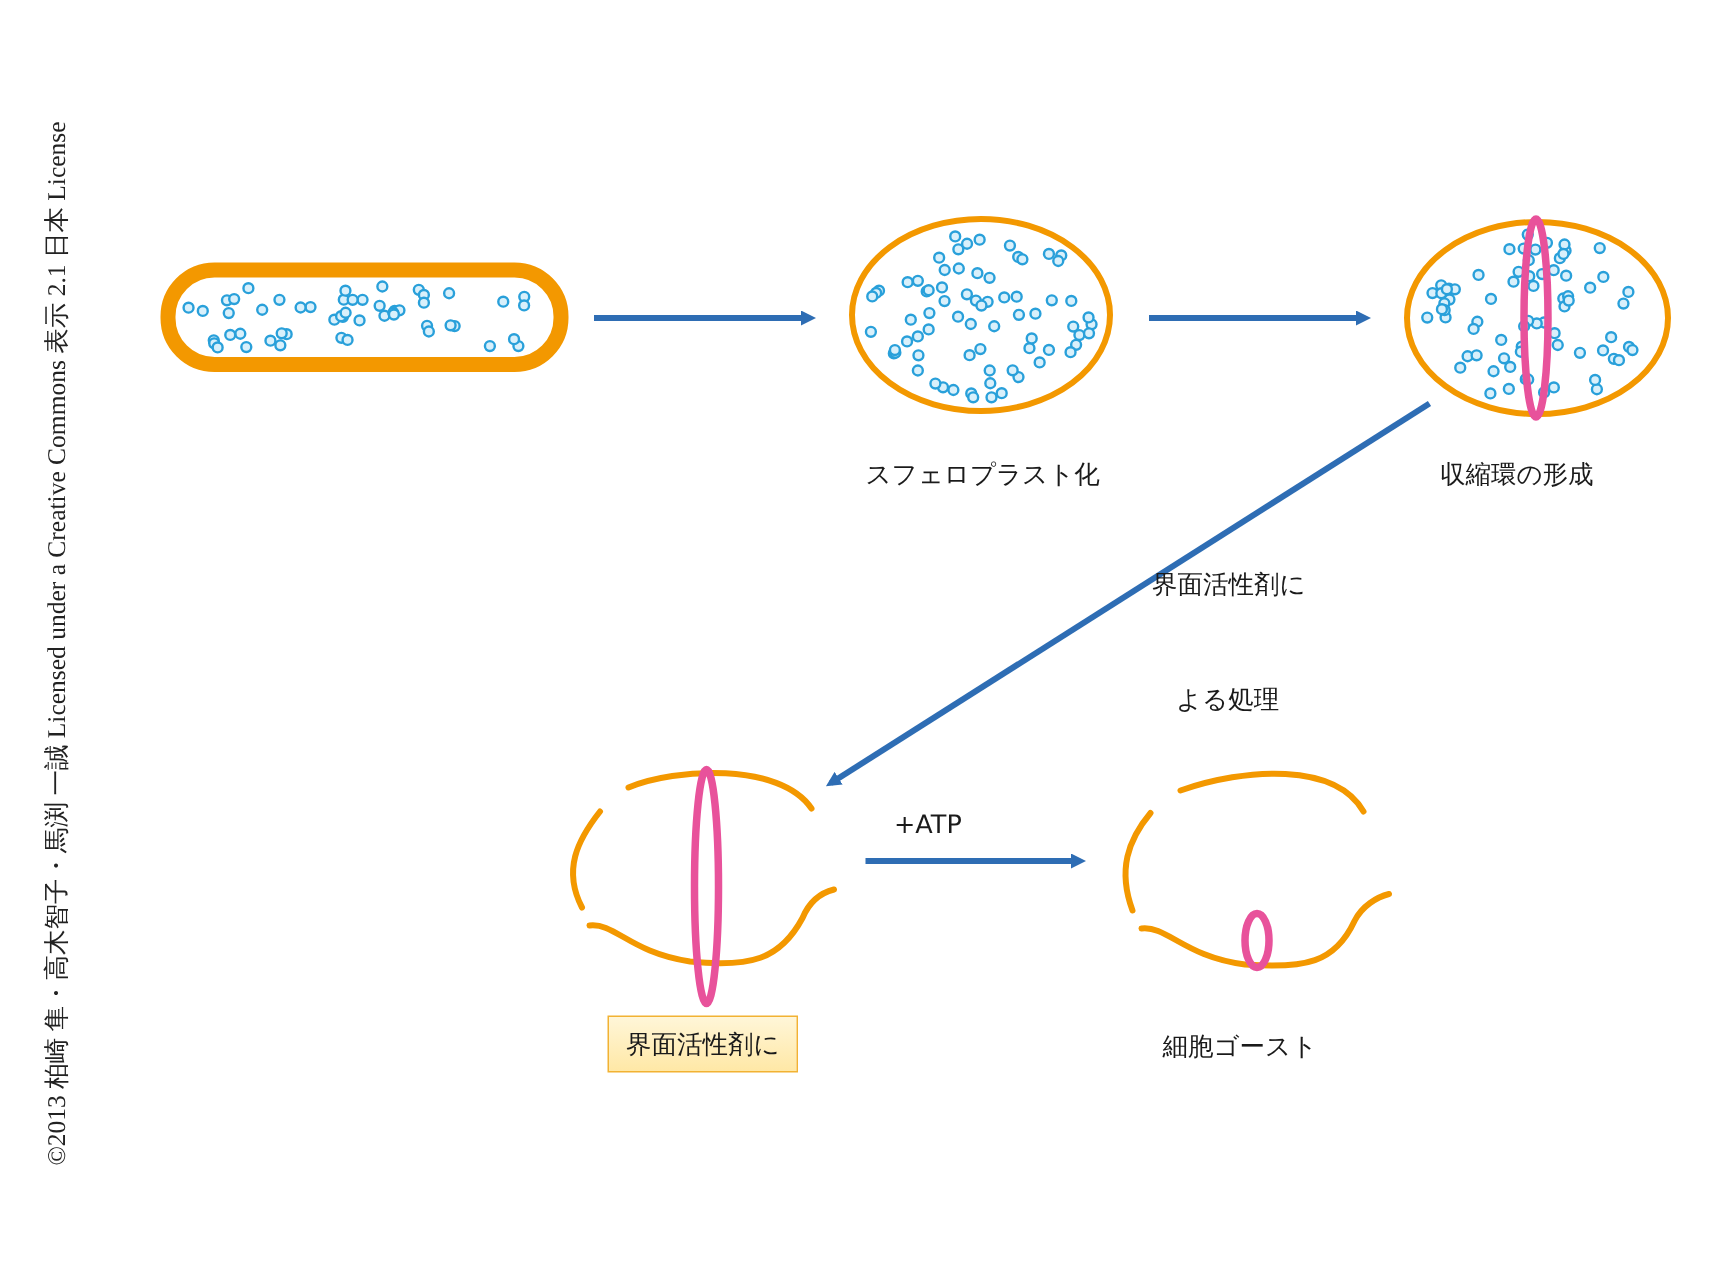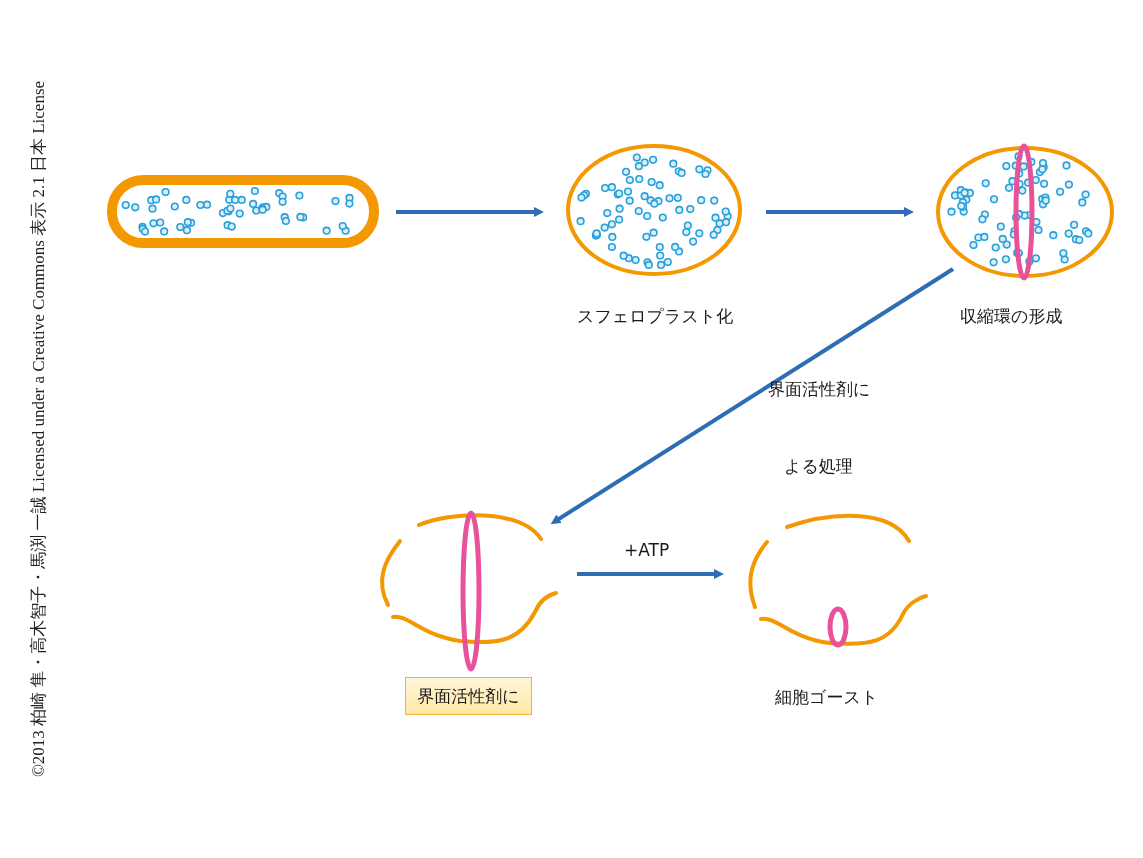--- a/index.html
+++ b/index.html
@@ -261,15 +261,15 @@
     <ellipse cx="838" cy="627" rx="8" ry="18" fill="none" stroke="#E8529B" stroke-width="5"></ellipse>
   </g>
 </svg>
 
 <div class="credit">©2013 柏崎 隼・高木智子・馬渕 一誠 Licensed under a Creative Commons 表示 2.1 日本 License</div>
 
 <div class="label" style="left:577px; top:305px;text-align:right;">スフェロプラスト化</div>
 <div class="label" style="left:960px; top:305px;">収縮環の形成</div>
 <div class="label" style="left:768px; top:378px;">界面活性剤に</div>
 <div class="label" style="left:784px; top:423px;margin-top:32px;">よる処理</div>
-<div class="label" style="left:624px; top:540px;">+ATP</div>
+<div class="label" style="left:596px; top:540px;">+ATP</div>
 <div class="ghost-box">界面活性剤に</div>
 <div class="label" style="left:775px; top:686px;">細胞ゴースト</div>
 
 </body></html>

